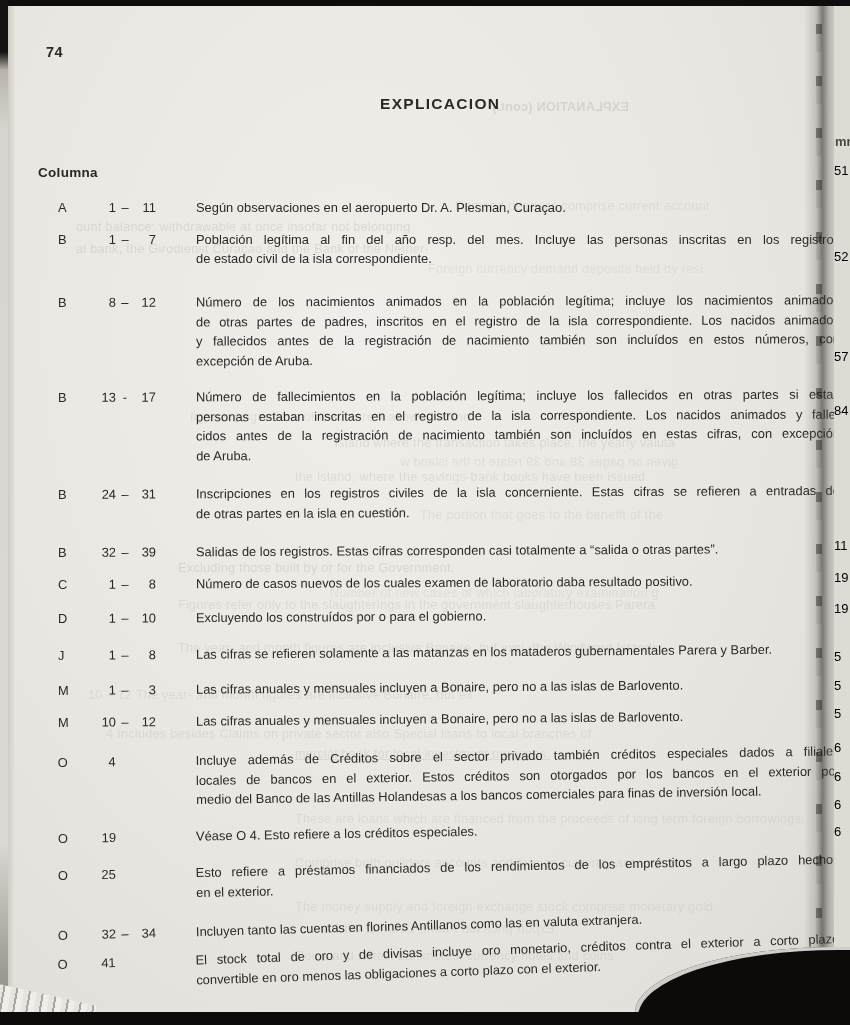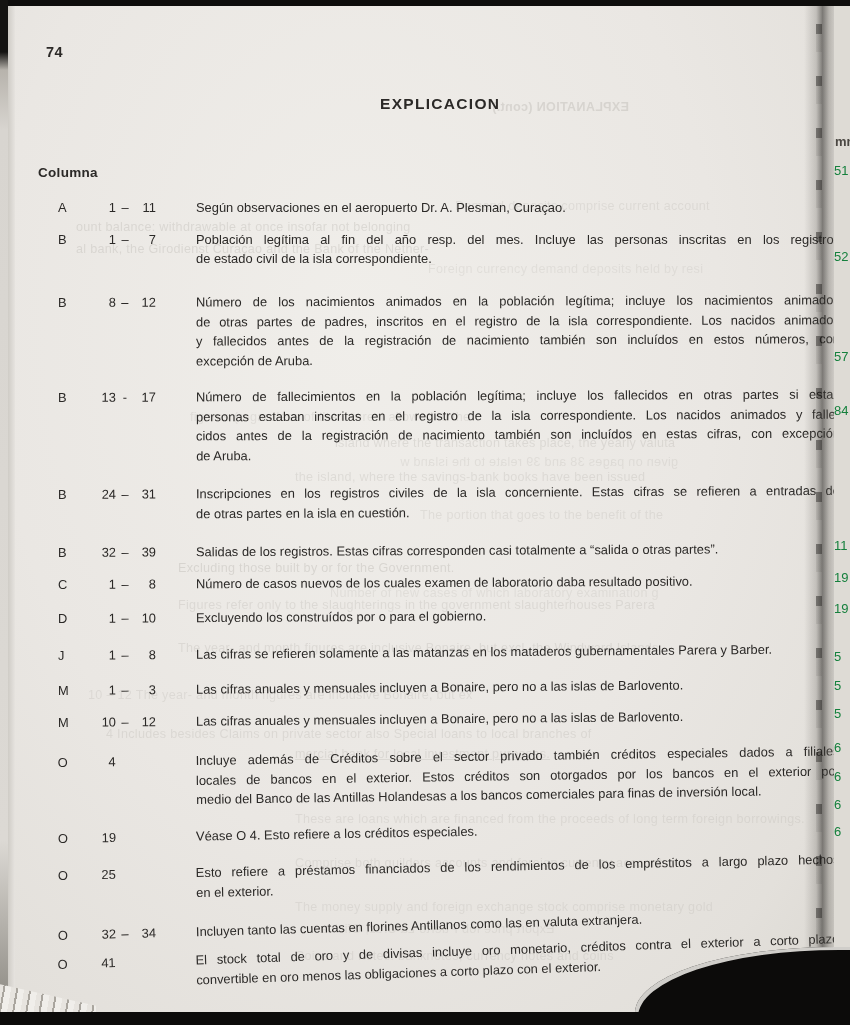--- a/index.html
+++ b/index.html
@@ -20,21 +20,21 @@
   .edge-left2{position:absolute;top:6px;bottom:13px;left:8px;width:7px;background:linear-gradient(to right,#cfccc6,#e6e3df);}
   .stack-bl{position:absolute;left:0;bottom:8px;width:96px;height:40px;
     background:repeating-linear-gradient(100deg,#e7e4df 0 5px,#a9a59e 5px 7px,#f0eeea 7px 13px);
     clip-path:polygon(0 18%,100% 72%,100% 100%,0 100%);}
   .gutter{position:absolute;top:0;bottom:13px;left:804px;width:32px;
     background:linear-gradient(to right,rgba(60,57,53,0) 0%,rgba(70,67,62,.22) 38%,rgba(38,36,33,.55) 58%,rgba(95,92,86,.35) 78%,rgba(120,117,110,.15) 100%);}
   .gutter::before{content:"";position:absolute;left:12px;top:0;bottom:0;width:6px;
     background:repeating-linear-gradient(to bottom,rgba(25,23,21,0) 0 24px,rgba(25,23,21,.45) 24px 34px,rgba(25,23,21,.08) 34px 52px);}
   .sliver{position:absolute;top:6px;bottom:13px;left:834px;width:16px;background:#dedbd5;overflow:hidden;}
   .sliver .fragment{position:absolute;left:-7px;font-size:13px;font-weight:700;color:#4a4742;}
-  .sliver .num{position:absolute;left:0px;font-size:13px;color:#15803d;letter-spacing:0;}
+  .sliver .num{position:absolute;left:0px;font-size:13px;color:#000000;letter-spacing:0;}
   .corner-br{position:absolute;right:0;bottom:0;width:215px;height:78px;background:#0c0b0a;
     border-top-left-radius:200px 66px;
     box-shadow:inset 4px 4px 0 -1px rgba(243,241,236,.85);}
   
   .ghost-layer{position:absolute;inset:0;pointer-events:none;}
   .ghost-line{position:absolute;font-size:12.6px;letter-spacing:.3px;color:#8f8b84;white-space:nowrap;}
   .ghost-line.mirrored{transform:scaleX(-1);transform-origin:center;}
   
   .page-number{position:absolute;top:44px;left:46px;font-size:14.5px;font-weight:700;letter-spacing:.5px;}
   .heading{position:absolute;top:95px;left:380px;margin:0;font-size:15.5px;font-weight:700;letter-spacing:1.3px;}

